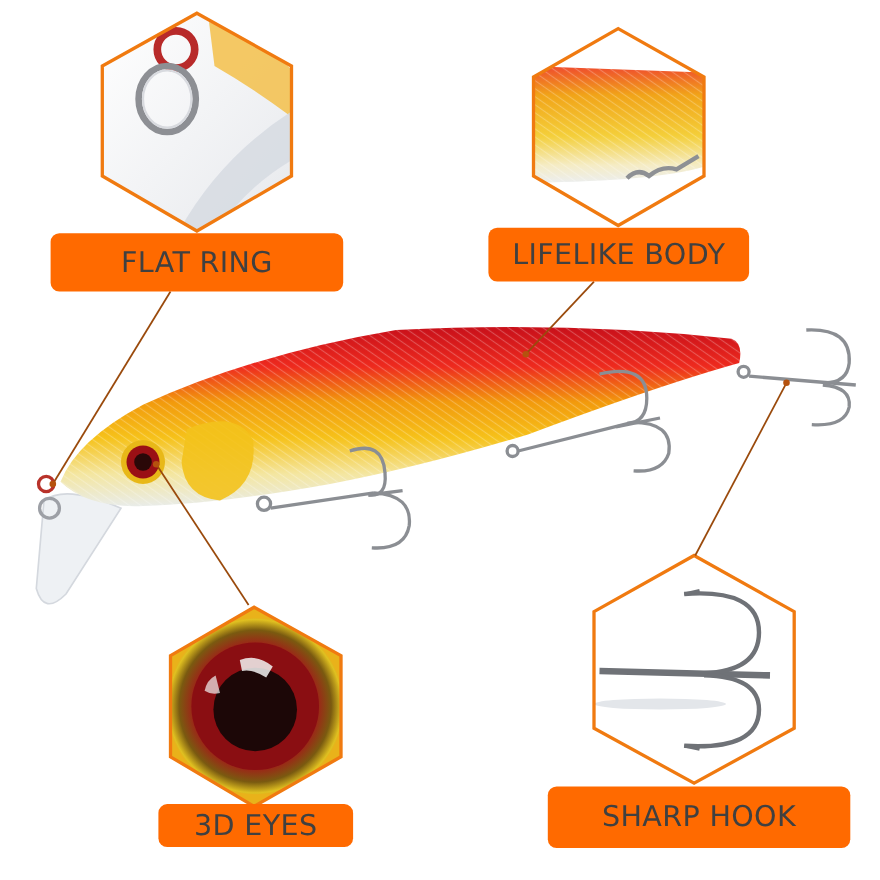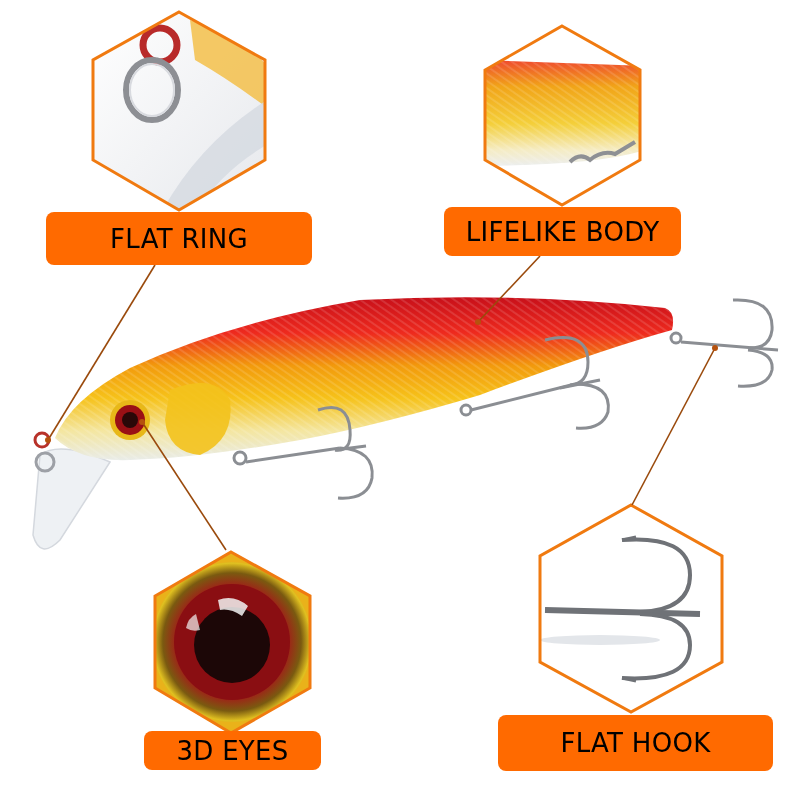--- a/index.html
+++ b/index.html
@@ -1,21 +1,21 @@
 <!DOCTYPE html>
 <html><head>
 <meta charset="utf-8">
 <style>
   html, body { margin: 0; padding: 0; background: #ffffff; }
   body { width: 800px; height: 800px; position: relative; overflow: hidden; font-family: "Liberation Sans", "DejaVu Sans", sans-serif; }
   .stage { position: absolute; left: 0; top: 0; width: 800px; height: 800px; }
   .label {
     position: absolute;
     background: #ff6a00;
-    color: #000000;
+    color: #404040;
     border-radius: 8px;
     display: flex; align-items: center; justify-content: center;
     font-size: 26px; letter-spacing: 0.3px;
     font-family: "DejaVu Sans", "Liberation Sans", sans-serif;
     box-sizing: border-box;
   }
   svg { position: absolute; left: 0; top: 0; }
 </style>
 </head>
 <body>
@@ -175,16 +175,16 @@
 
   <div class="label" style="left:444px; top:207px; width:237px; height:49px;">
     <span>LIFELIKE BODY</span>
   </div>
 
   <div class="label" style="left:144px; top:731px; width:177px; height:39px;">
     <span>3D EYES</span>
   </div>
 
   <div class="label" style="left:498px; top:715px; width:275px; height:56px;">
-    <span>FLAT HOOK</span>
+    <span>SHARP HOOK</span>
   </div>
 
 </div>
 
 </body></html>

